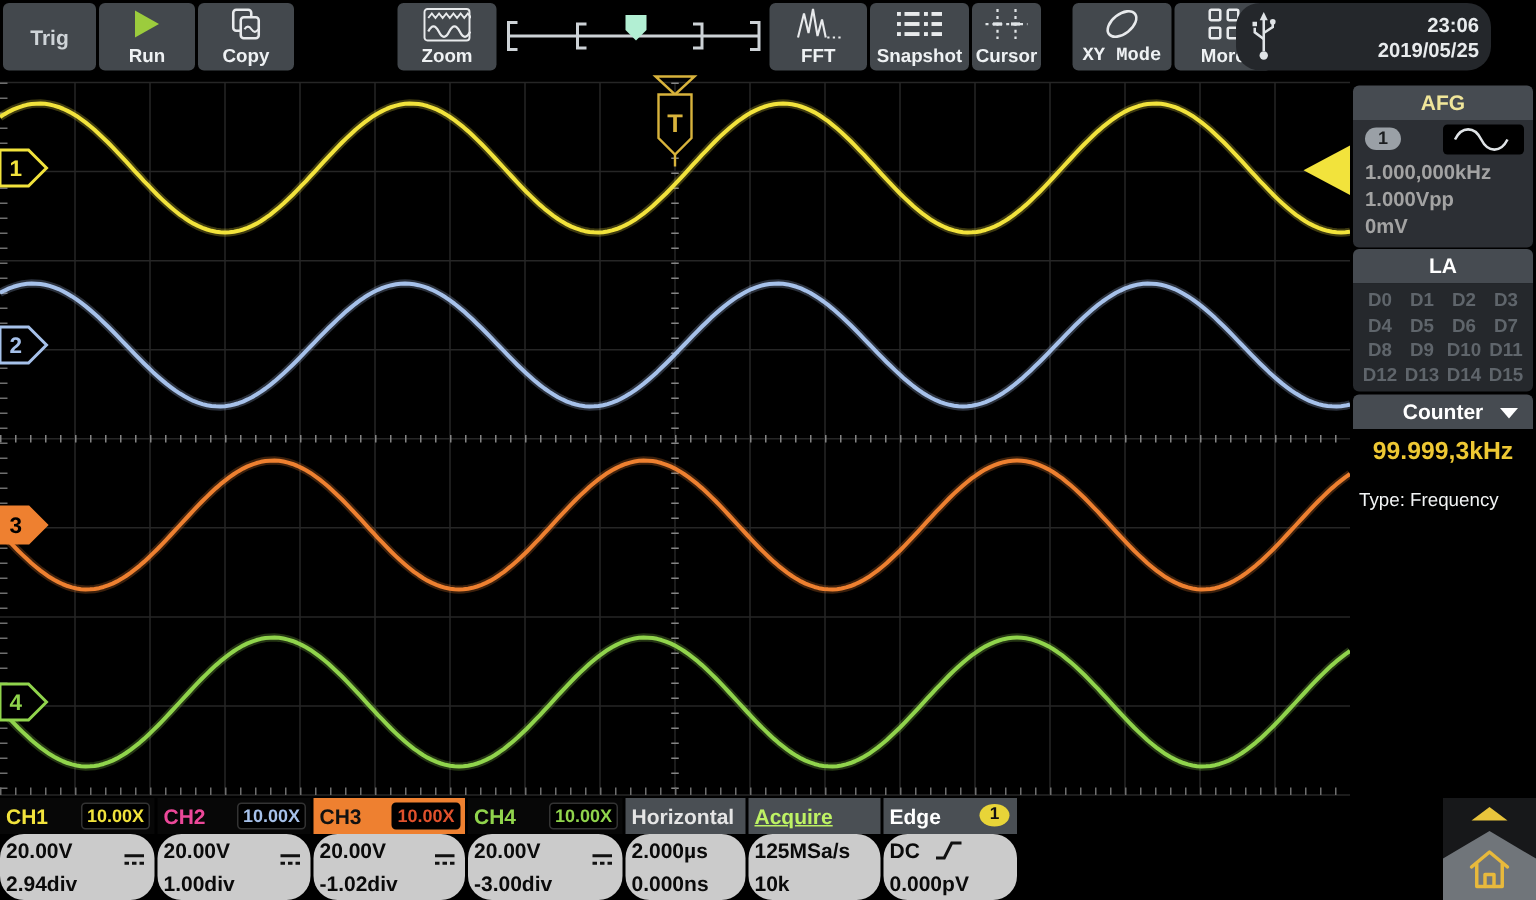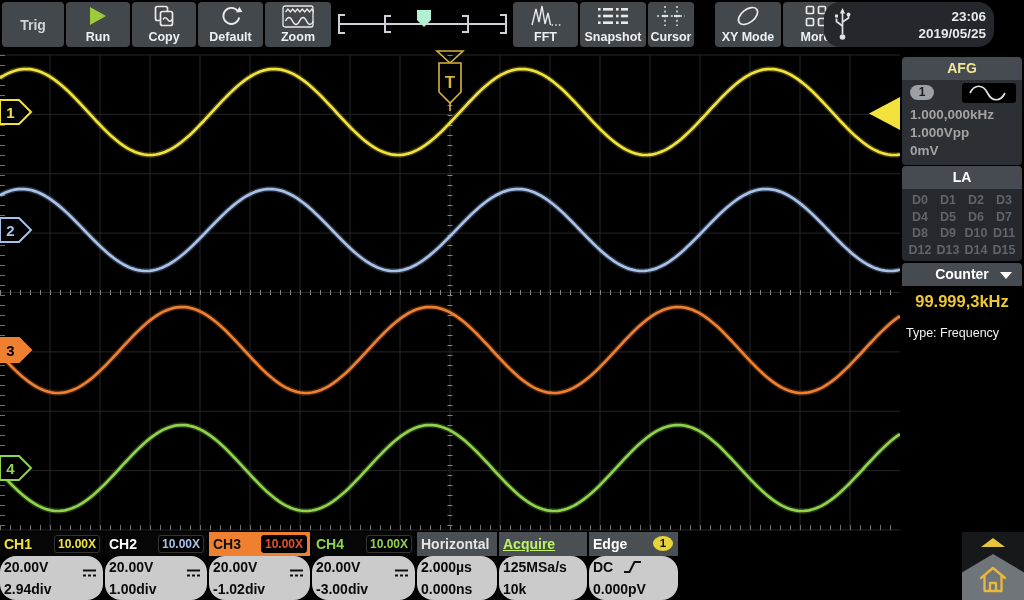--- a/index.html
+++ b/index.html
@@ -86,29 +86,20 @@
     <span class="ic">
       <svg width="24" height="24" viewBox="0 0 24 24" fill="none" stroke="#e8eaec" stroke-width="1.7">
         <rect x="3.5" y="2.5" width="12" height="14" rx="2"></rect>
         <rect x="8.5" y="7.5" width="12" height="14" rx="2" fill="#43484d"></rect>
         <path d="M11,15.5 q2.3,-3.5 4.6,0 q2.3,3.5 4.6,0" stroke-width="1.4"></path>
       </svg>
     </span>
     <span class="lbl">Copy</span>
   </div>
 
-  <div class="tb-btn" style="left:198px;width:65px;">
-    <span class="ic">
-      <svg width="24" height="24" viewBox="0 0 24 24" fill="none" stroke="#e8eaec" stroke-width="1.8">
-        <path d="M18.8,7.2 A8,8 0 1 0 20.2,13.5"></path>
-        <polygon points="17.2,8.6 20.4,2.8 23.4,8.0" fill="#e8eaec" stroke="none"></polygon>
-      </svg>
-    </span>
-    <span class="lbl">Default</span>
-  </div>
 
   <div class="tb-btn" style="left:265px;width:66px;">
     <span class="ic">
       <svg width="32" height="23" viewBox="0 0 32 23" fill="none" stroke="#e8eaec" stroke-width="1.3">
         <rect x="1" y="1" width="30" height="21" rx="2"></rect>
         <path d="M3.5,7 l2.4,-3 2.4,3 2.4,-3 2.4,3 2.4,-3 2.4,3 2.4,-3 2.4,3 2.4,-3 2.4,3 2.4,-3 2.3,3"></path>
         <path d="M3.5,16 q3.5,-7 7,0 t7,0 t7,0 t7,0" stroke-width="1.5"></path>
       </svg>
     </span>
     <span class="lbl">Zoom</span>
@@ -163,21 +154,21 @@
         <line x1="1" y1="12" x2="29" y2="12" stroke-dasharray="2 2.6"></line>
         <line x1="9" y1="2" x2="9" y2="22" stroke-dasharray="2 2.6"></line>
         <line x1="21" y1="2" x2="21" y2="22" stroke-dasharray="2 2.6"></line>
         <line x1="6" y1="12" x2="12" y2="12" stroke-width="2.2"></line>
         <line x1="18" y1="12" x2="24" y2="12" stroke-width="2.2"></line>
       </svg>
     </span>
     <span class="lbl">Cursor</span>
   </div>
 
-  <div class="tb-btn" style="left:715px;width:66px;">
+  <div class="tb-btn" style="left:715px;width:66px;font-family:Liberation Mono, monospace;">
     <span class="ic">
       <svg width="28" height="26" viewBox="0 0 28 26" fill="none" stroke="#e8eaec" stroke-width="1.7">
         <ellipse cx="14" cy="13" rx="11" ry="6.5" transform="rotate(-38 14 13)"></ellipse>
       </svg>
     </span>
     <span class="lbl">XY Mode</span>
   </div>
 
   <div class="tb-btn" style="left:783px;width:65px;">
     <span class="ic">
@@ -350,21 +341,21 @@
         <span class="coupling"><svg width="15" height="10" viewBox="0 0 15 10">
               <line x1="1" y1="2.5" x2="14" y2="2.5" stroke="#111" stroke-width="2"></line>
               <line x1="1" y1="7.5" x2="14" y2="7.5" stroke="#111" stroke-width="2" stroke-dasharray="3 2"></line>
             </svg></span></div>
       <div class="sb-row r2">2.94div</div>
     </div>
   </div>
 
   <div class="sb-block" style="left:105px;width:102px;">
     <div class="sb-hdr">
-        <span class="nm" style="color:#ffffff;">CH2</span>
+        <span class="nm" style="color:#ec4899;">CH2</span>
       <span class="probe-badge" style="color:#a6c1ea;">10.00X</span>
       </div>
     <div class="sb-body">
       <div class="sb-row r1"><span>20.00V</span>
         <span class="coupling"><svg width="15" height="10" viewBox="0 0 15 10">
               <line x1="1" y1="2.5" x2="14" y2="2.5" stroke="#111" stroke-width="2"></line>
               <line x1="1" y1="7.5" x2="14" y2="7.5" stroke="#111" stroke-width="2" stroke-dasharray="3 2"></line>
             </svg></span></div>
       <div class="sb-row r2">1.00div</div>
     </div>

